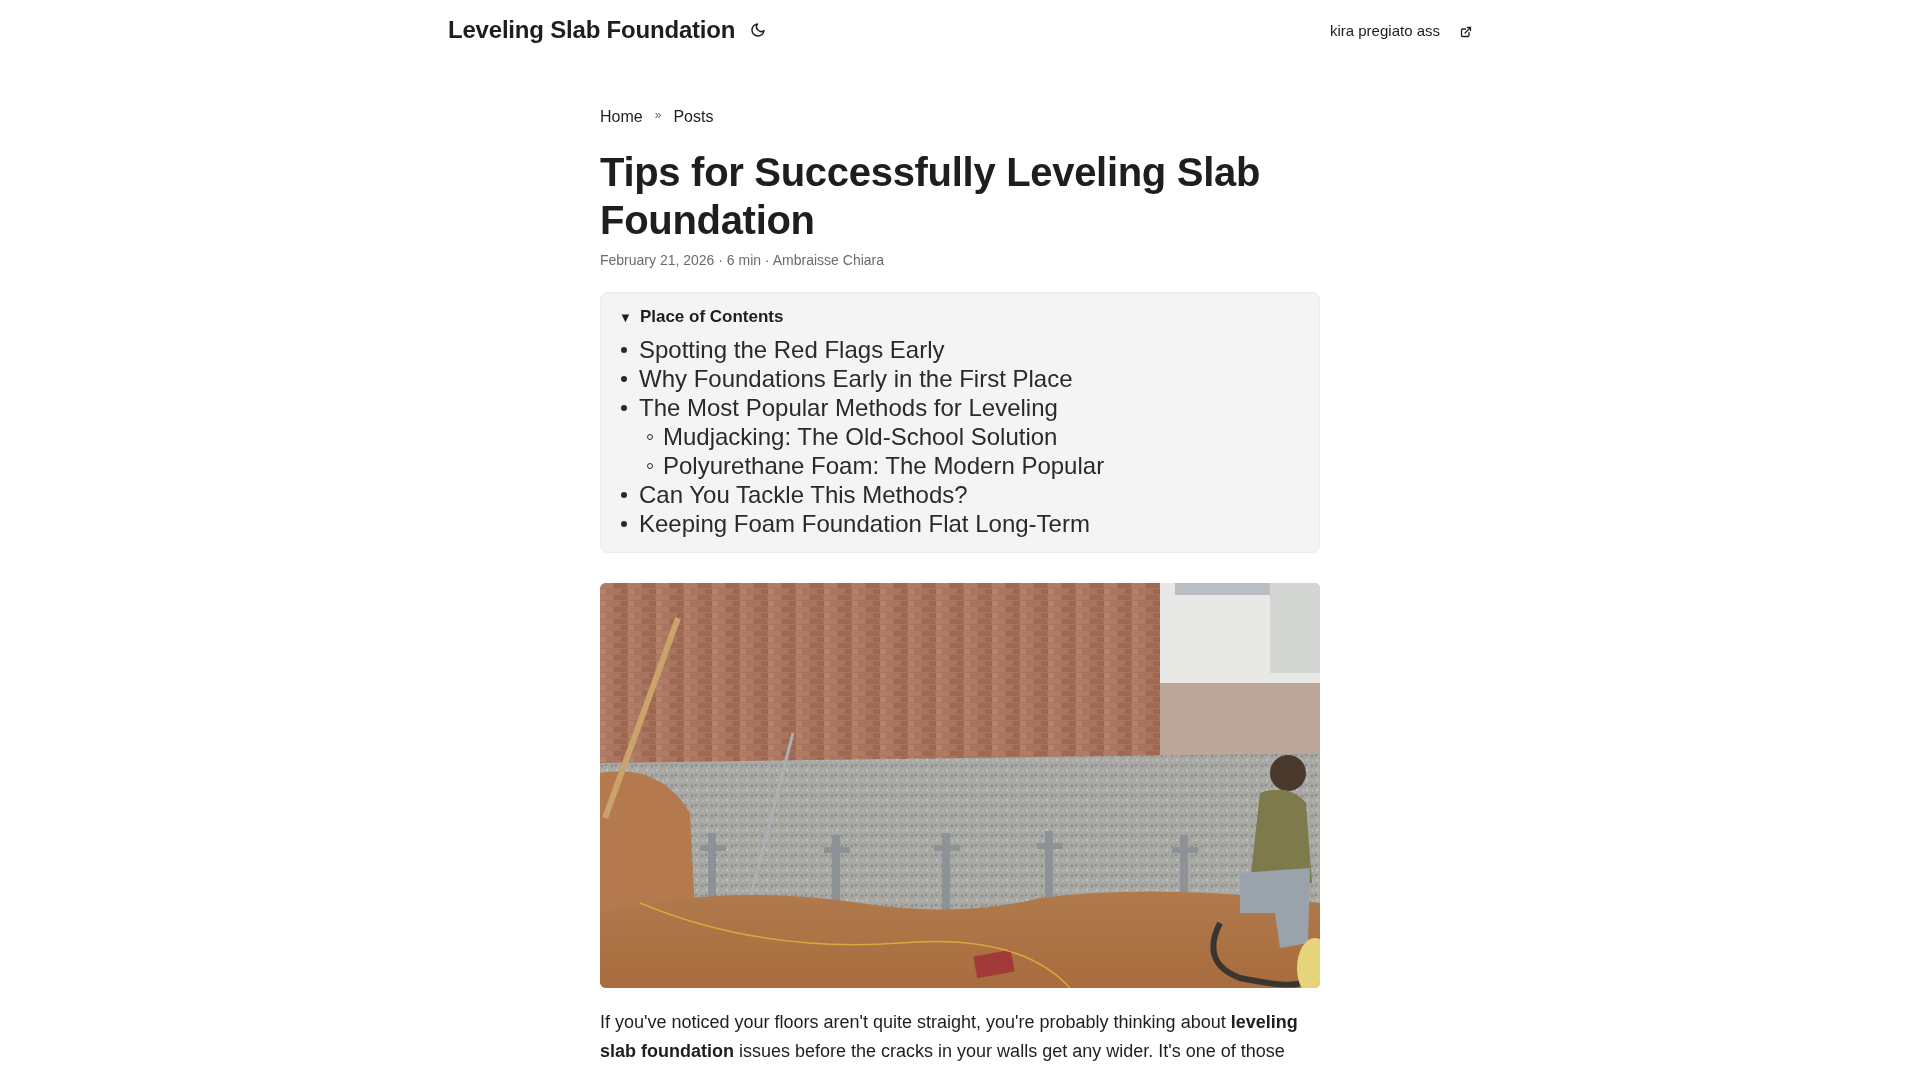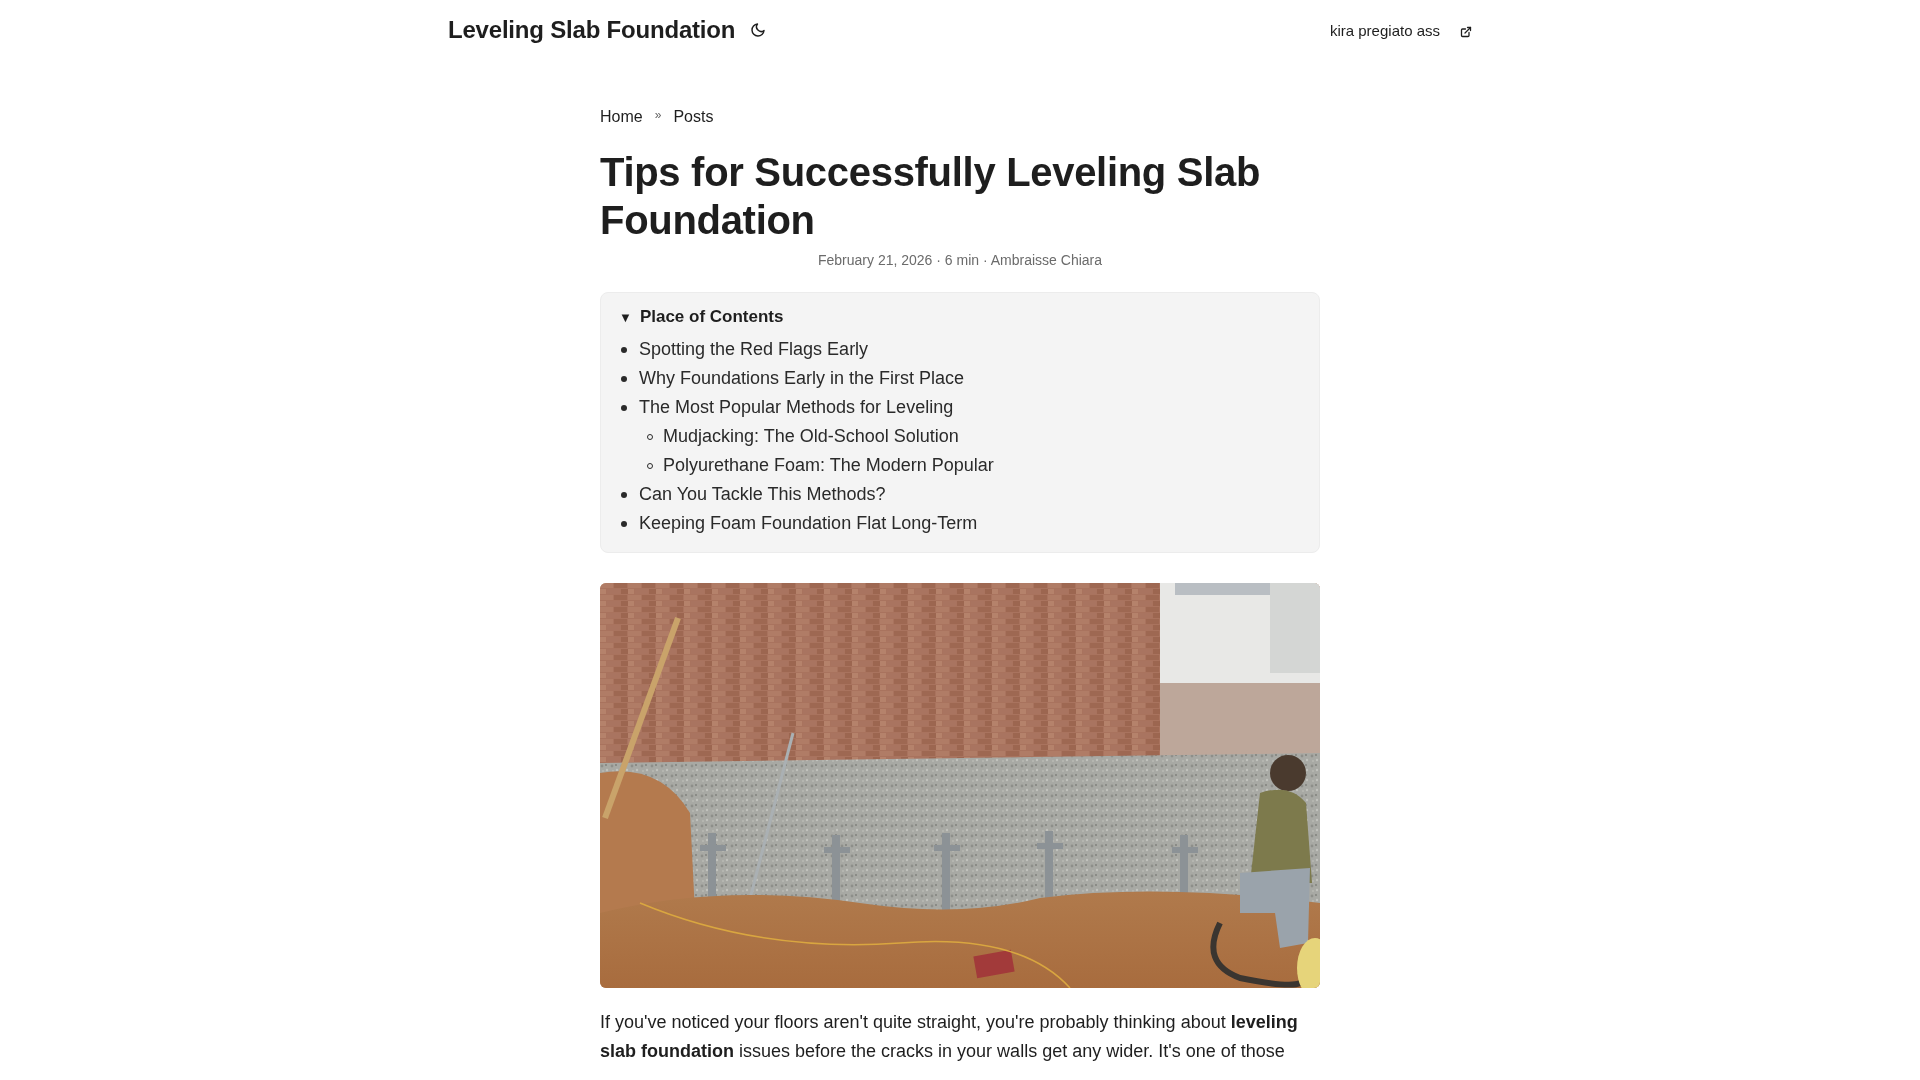--- a/index.html
+++ b/index.html
@@ -11,28 +11,28 @@
   .logo { font-size: 24px; font-weight: 700; color: #1e1e1e; text-decoration: none; letter-spacing: -0.2px; }
   .theme-toggle { width: 18px; height: 18px; display: inline-flex; align-items: center; justify-content: center; cursor: pointer; }
   .ext-link { font-size: 15px; color: #1e1e1e; text-decoration: none; display: inline-flex; align-items: center; gap: 20px; }
   .ext-icon { width: 12px; height: 12px; display: inline-block; }
 
   .main { position: absolute; left: 600px; top: 108px; width: 720px; }
   .breadcrumbs { font-size: 16px; color: #1e1e1e; height: 24px; display: flex; gap: 12px; }
   .breadcrumbs a { color: #1e1e1e; text-decoration: none; }
   .breadcrumbs .sep { font-size: 12px; color: #666; }
   .post-title { font-size: 40px; font-weight: 700; line-height: 48px; margin-top: 16px; color: #1e1e1e; letter-spacing: -0.3px; }
-  .post-meta { font-size: 14px; color: #6b6b6b; margin-top: 6px; height: 20px; line-height: 20px; text-align: center; }
+  .post-meta { font-size: 14px; color: #6b6b6b; margin-top: 6px; height: 20px; line-height: 20px; }
 
   .toc { margin-top: 22px; background: #f4f4f4; border: 1px solid #ececec; border-radius: 8px; padding: 10px 18px 14px 18px; width: 720px; }
   .toc-summary { font-size: 17px; font-weight: 700; color: #1e1e1e; height: 28px; display: flex; align-items: center; gap: 8px; cursor: pointer; }
   .toc-caret { font-size: 13px; line-height: 1; }
   .toc ul { list-style: none; }
   .toc-list { margin-top: 4px; padding-left: 20px; }
-  .toc-item { font-size: 18px; color: #2a2a2a; line-height: 29px; position: relative; }
+  .toc-item { font-size: 24px; color: #2a2a2a; line-height: 29px; position: relative; }
   .toc-item .bullet { position: absolute; left: -18px; top: 12px; width: 6px; height: 6px; border-radius: 50%; background: #2a2a2a; }
   .toc-item a { color: #2a2a2a; text-decoration: none; }
   .toc-sub { padding-left: 24px; }
   .toc-sub .toc-item .bullet { background: transparent; border: 1px solid #2a2a2a; width: 6px; height: 6px; left: -16px; }
 
   .cover { margin-top: 30px; width: 720px; height: 405px; border-radius: 6px; overflow: hidden; position: relative; }
   .cover svg { display: block; }
 
   .post-content { margin-top: 20px; font-size: 18px; line-height: 29px; color: #1e1e1e; }
   .post-content strong { font-weight: 700; }

